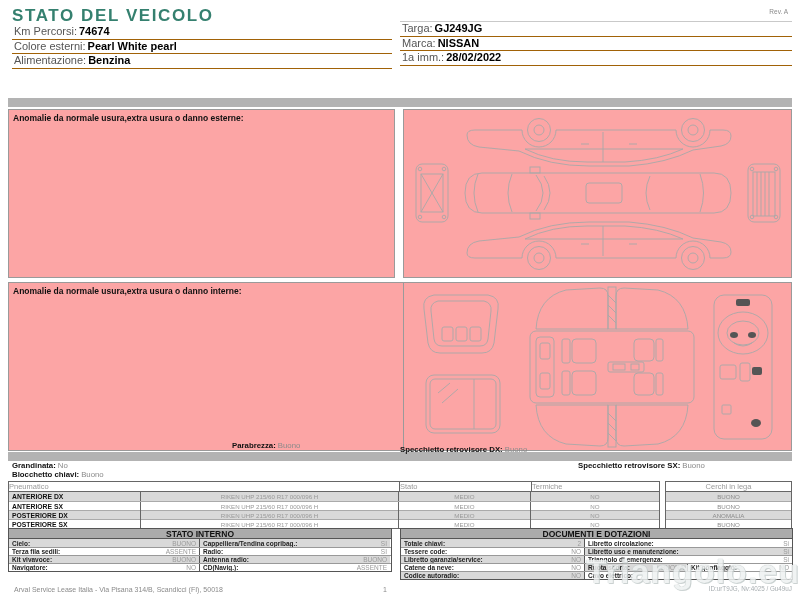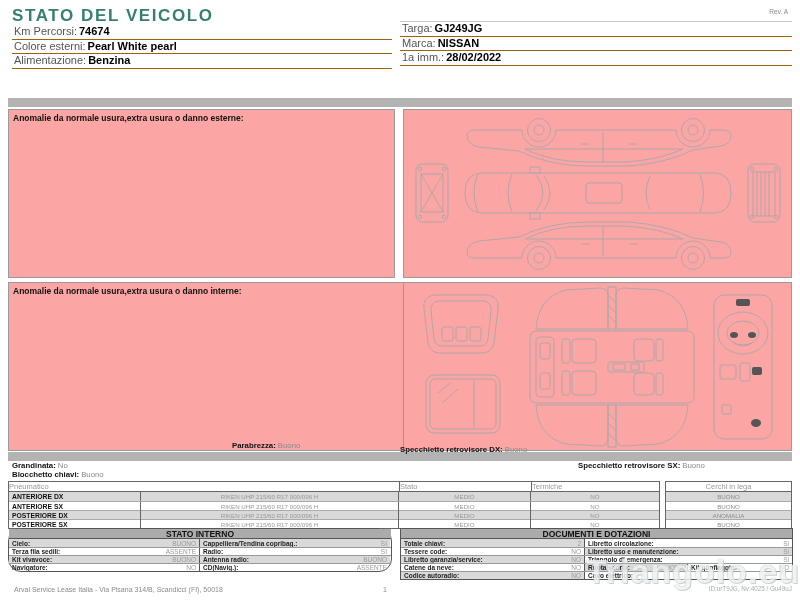--- a/index.html
+++ b/index.html
@@ -51,21 +51,21 @@
   .cerchi-row + .cerchi-row { border-top:1px solid #aaa; }
 
   
   .bt { position:absolute; top:528px; border:1px solid #555; background:#fff; }
   .bt-header { background:#ABABAB; text-align:center; font-weight:bold; font-size:8.5px; color:#111; height:10px; line-height:10px; border-bottom:1px solid #555; }
   .bt-row { display:flex; height:8px; }
   .bt-row + .bt-row { border-top:1px solid #999; }
   .bt-cell { display:flex; justify-content:space-between; align-items:center; height:100%; }
   .bt-label { font-weight:bold; font-size:6.5px; color:#222; padding-left:3px; white-space:nowrap; overflow:hidden; }
   .bt-value { font-size:6.5px; color:#9a9a9a; padding-right:3px; white-space:nowrap; }
-  .si  { left:8px; width:384px;border-radius:13px; }
+  .si  { left:8px; width:384px; }
   .si .half-l { width:191px; border-right:1px solid #555; }
   .si .half-r { width:190px; }
   .doc { left:400px; width:393px; }
   .doc .half-l { width:184px; border-right:1px solid #555; }
   .doc .half-r { width:207px; }
   .doc .sub-a { width:103px; border-right:1px solid #555; }
   .doc .sub-b { width:104px; }
 
   
   .footer { position:absolute; left:14px; top:586px; font-size:7px; color:#8a8a8a; }

